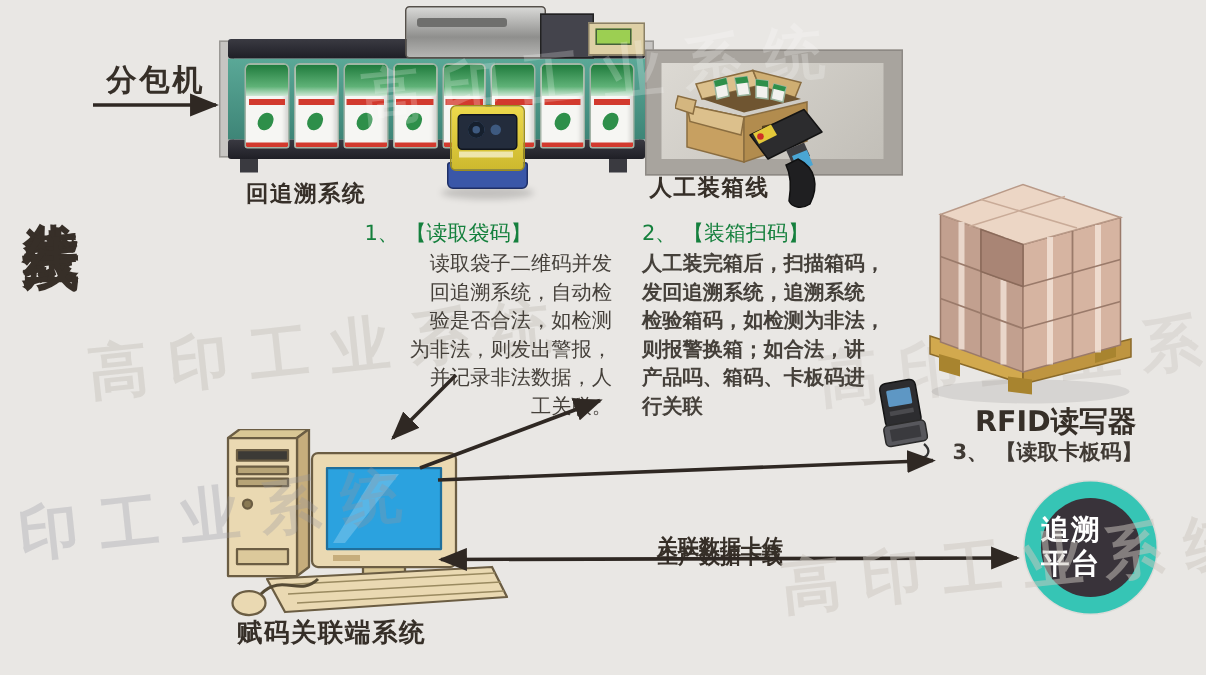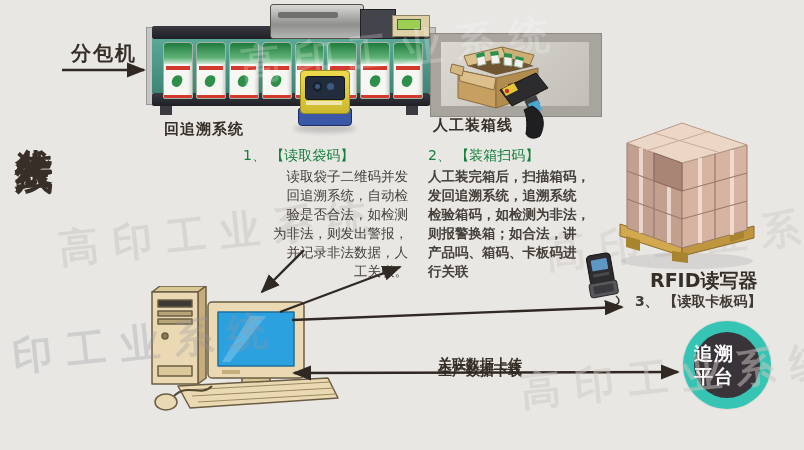--- a/index.html
+++ b/index.html
@@ -284,20 +284,21 @@
       <line x1="304" y1="250" x2="262" y2="292" marker-end="url(#ah)"></line>
       <line x1="280" y1="312" x2="400" y2="267" marker-end="url(#ah)"></line>
       <line x1="292" y1="320" x2="622" y2="307" marker-end="url(#ah)"></line>
       <line x1="294" y1="373" x2="678" y2="372" marker-start="url(#ah)" marker-end="url(#ah)"></line>
     </g>
   </svg>
 
   <div class="abs lbl conveyor-label">回追溯系统</div>
   <div class="abs lbl packing-label">人工装箱线</div>
   <div class="abs lbl rfid-label">RFID读写器</div>
+  <div class="abs lbl terminal-label">赋码关联端系统</div>
 
   <div class="abs step-head s1h">1、 【读取袋码】</div>
   <div class="abs step-body s1b">读取袋子二维码并发
 回追溯系统，自动检
 验是否合法，如检测
 为非法，则发出警报，
 并记录非法数据，人
 工关联。</div>
   <div class="abs step-head s2h">2、 【装箱扫码】</div>
   <div class="abs step-body s2b">人工装完箱后，扫描箱码，

